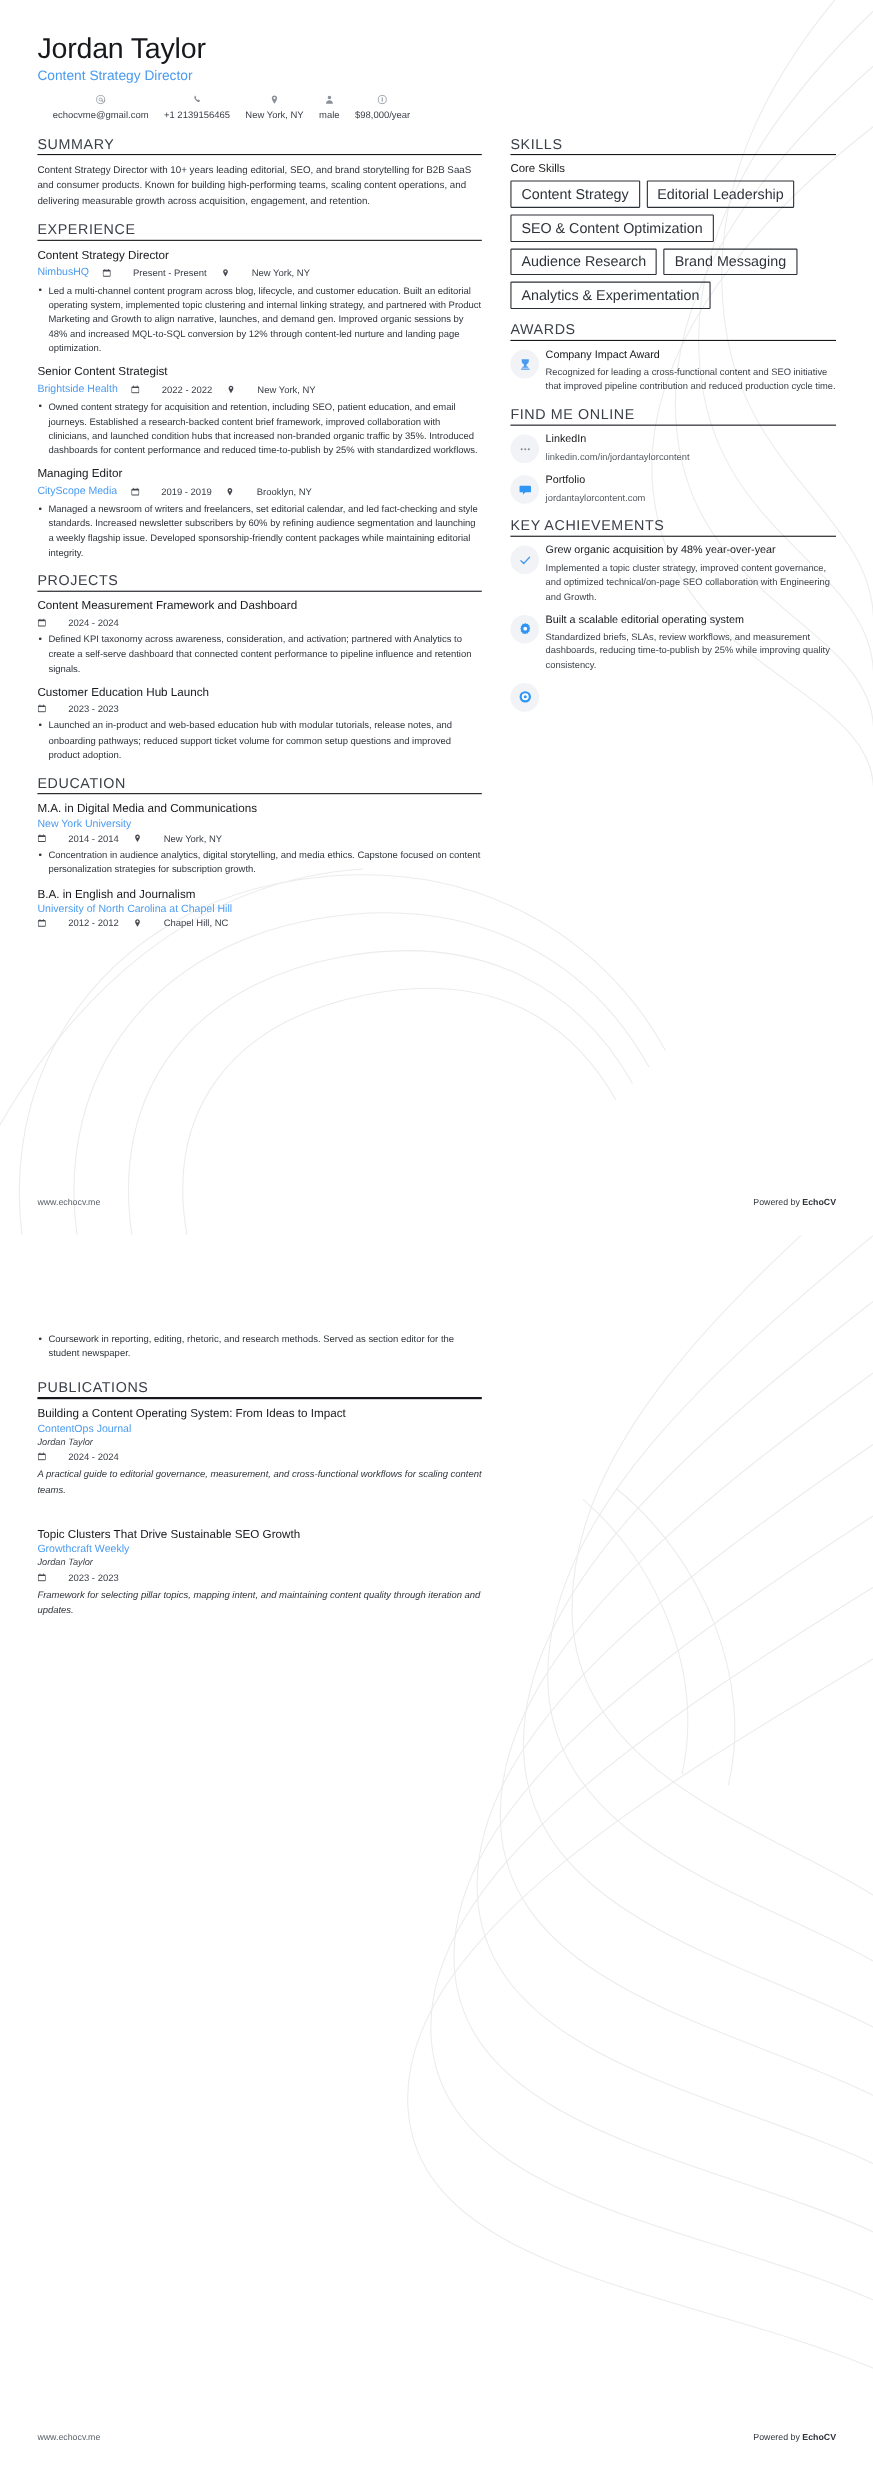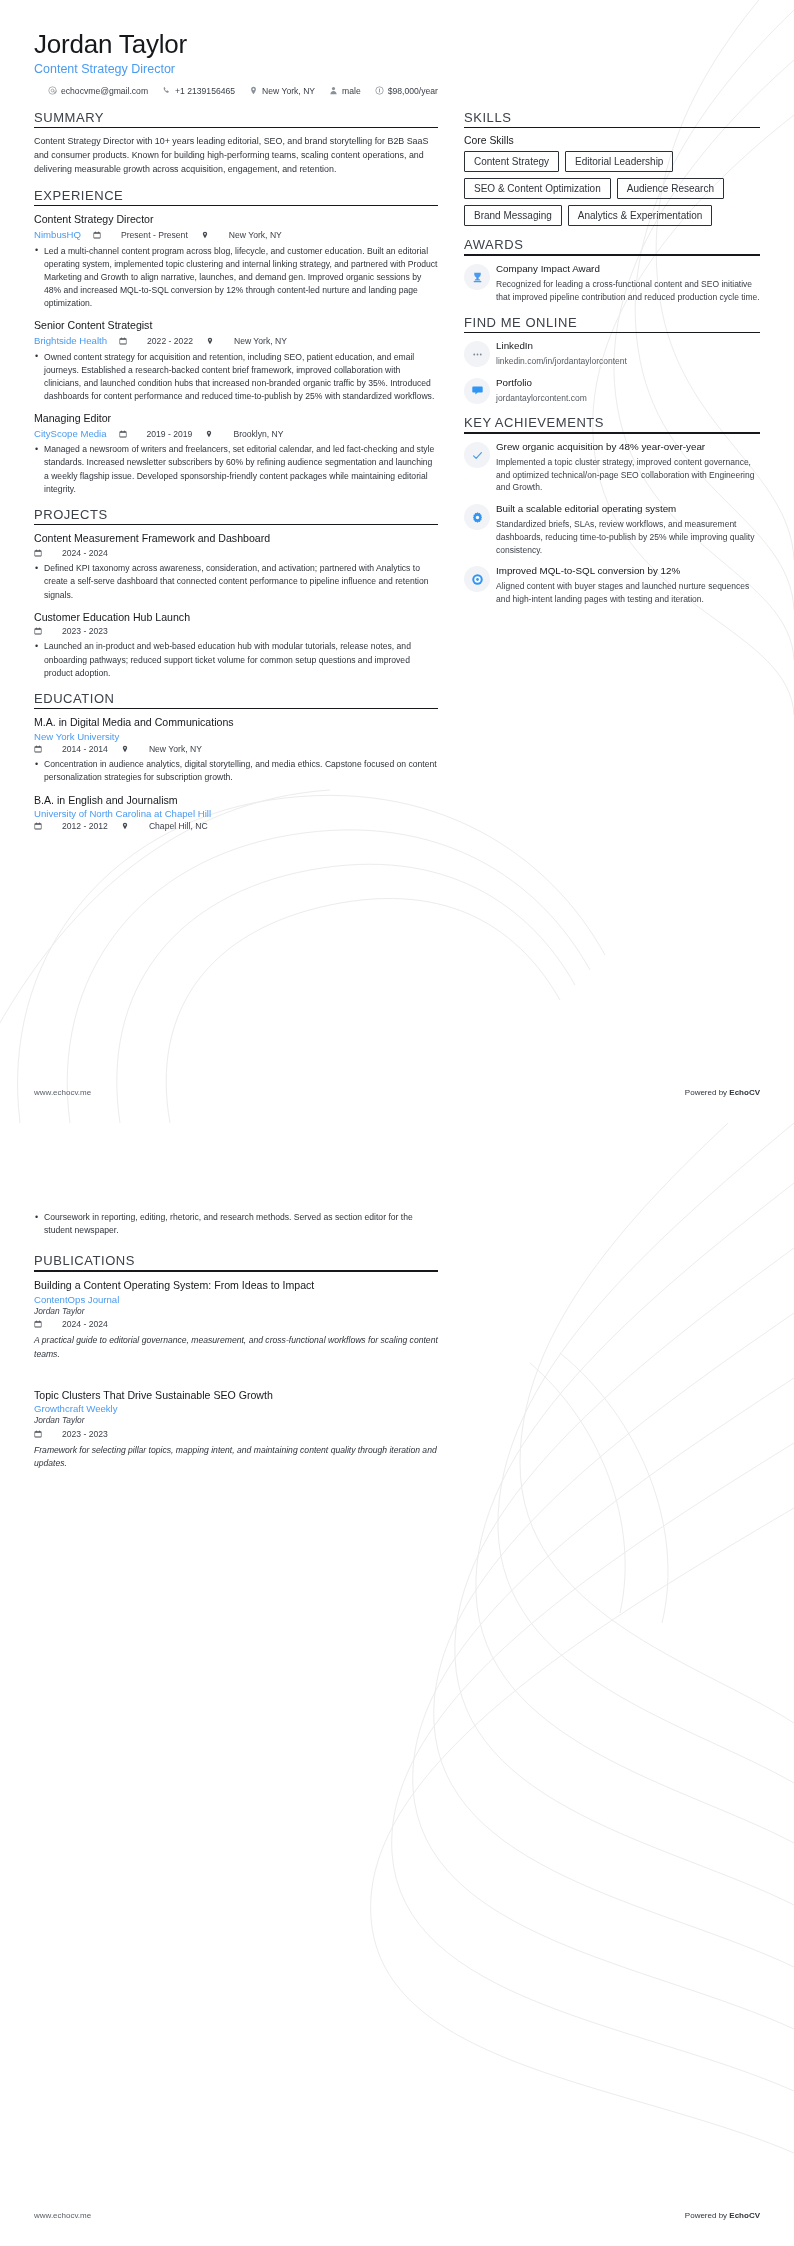--- a/index.html
+++ b/index.html
@@ -54,20 +54,21 @@
     color: #3c4149;
     margin-bottom: 14px;
     padding-left: 14px;
   }
   .contact-item {
     display: inline-flex;
     align-items: center;
     gap: 4px;
     margin-right: 14px;
     white-space: nowrap;
+    flex-direction: column;
   }
   .contact-item svg { display:block; }
 
   
   .cols { display: flex; gap: 26px; align-items: flex-start; }
   .col-left  { width: 404px; flex: 0 0 404px; }
   .col-right { width: 296px; flex: 0 0 296px; }
 
   
   .sec { margin-bottom: 11px; }
@@ -156,21 +157,21 @@
   .skill-group-label {
     font-size: 10.4px;
     color: #16181c;
     margin-bottom: 5px;
   }
   .chips { display: flex; flex-wrap: wrap; gap: 6px; }
   .chip {
     border: 1px solid #2b2f36;
     border-radius: 1px;
     padding: 3.5px 9px;
-    font-size: 10px;
+    font-size: 13px;
     color: #2f343b;
     line-height: 1.2;
     background: transparent;
   }
 
   
   .ic-item { display: flex; gap: 6px; margin-bottom: 9px; align-items: flex-start; }
   .ic-badge {
     flex: 0 0 26px;
     width: 26px; height: 26px;
@@ -530,24 +531,20 @@
           </div>
 
           <div class="ic-item">
             <span class="ic-badge">
               <svg width="13" height="13" viewBox="0 0 16 16" fill="#2f96f6">
                 <circle cx="8" cy="8" r="6.4"></circle>
                 <circle cx="8" cy="8" r="3.9" fill="#ffffff"></circle>
                 <circle cx="8" cy="8" r="1.7"></circle>
               </svg>
             </span>
-            <span class="ic-body">
-              <span class="ic-title" style="display:block">Improved MQL-to-SQL conversion by 12%</span>
-              <span class="ic-sub" style="display:block">Aligned content with buyer stages and launched nurture sequences and high-intent landing pages with testing and iteration.</span>
-            </span>
           </div>
         </div>
 
       </div>
     </div>
   </div>
 
   <div class="footer">
     <span>www.echocv.me</span>
     <span class="brand"><span>Powered by </span><b>EchoCV</b></span>

